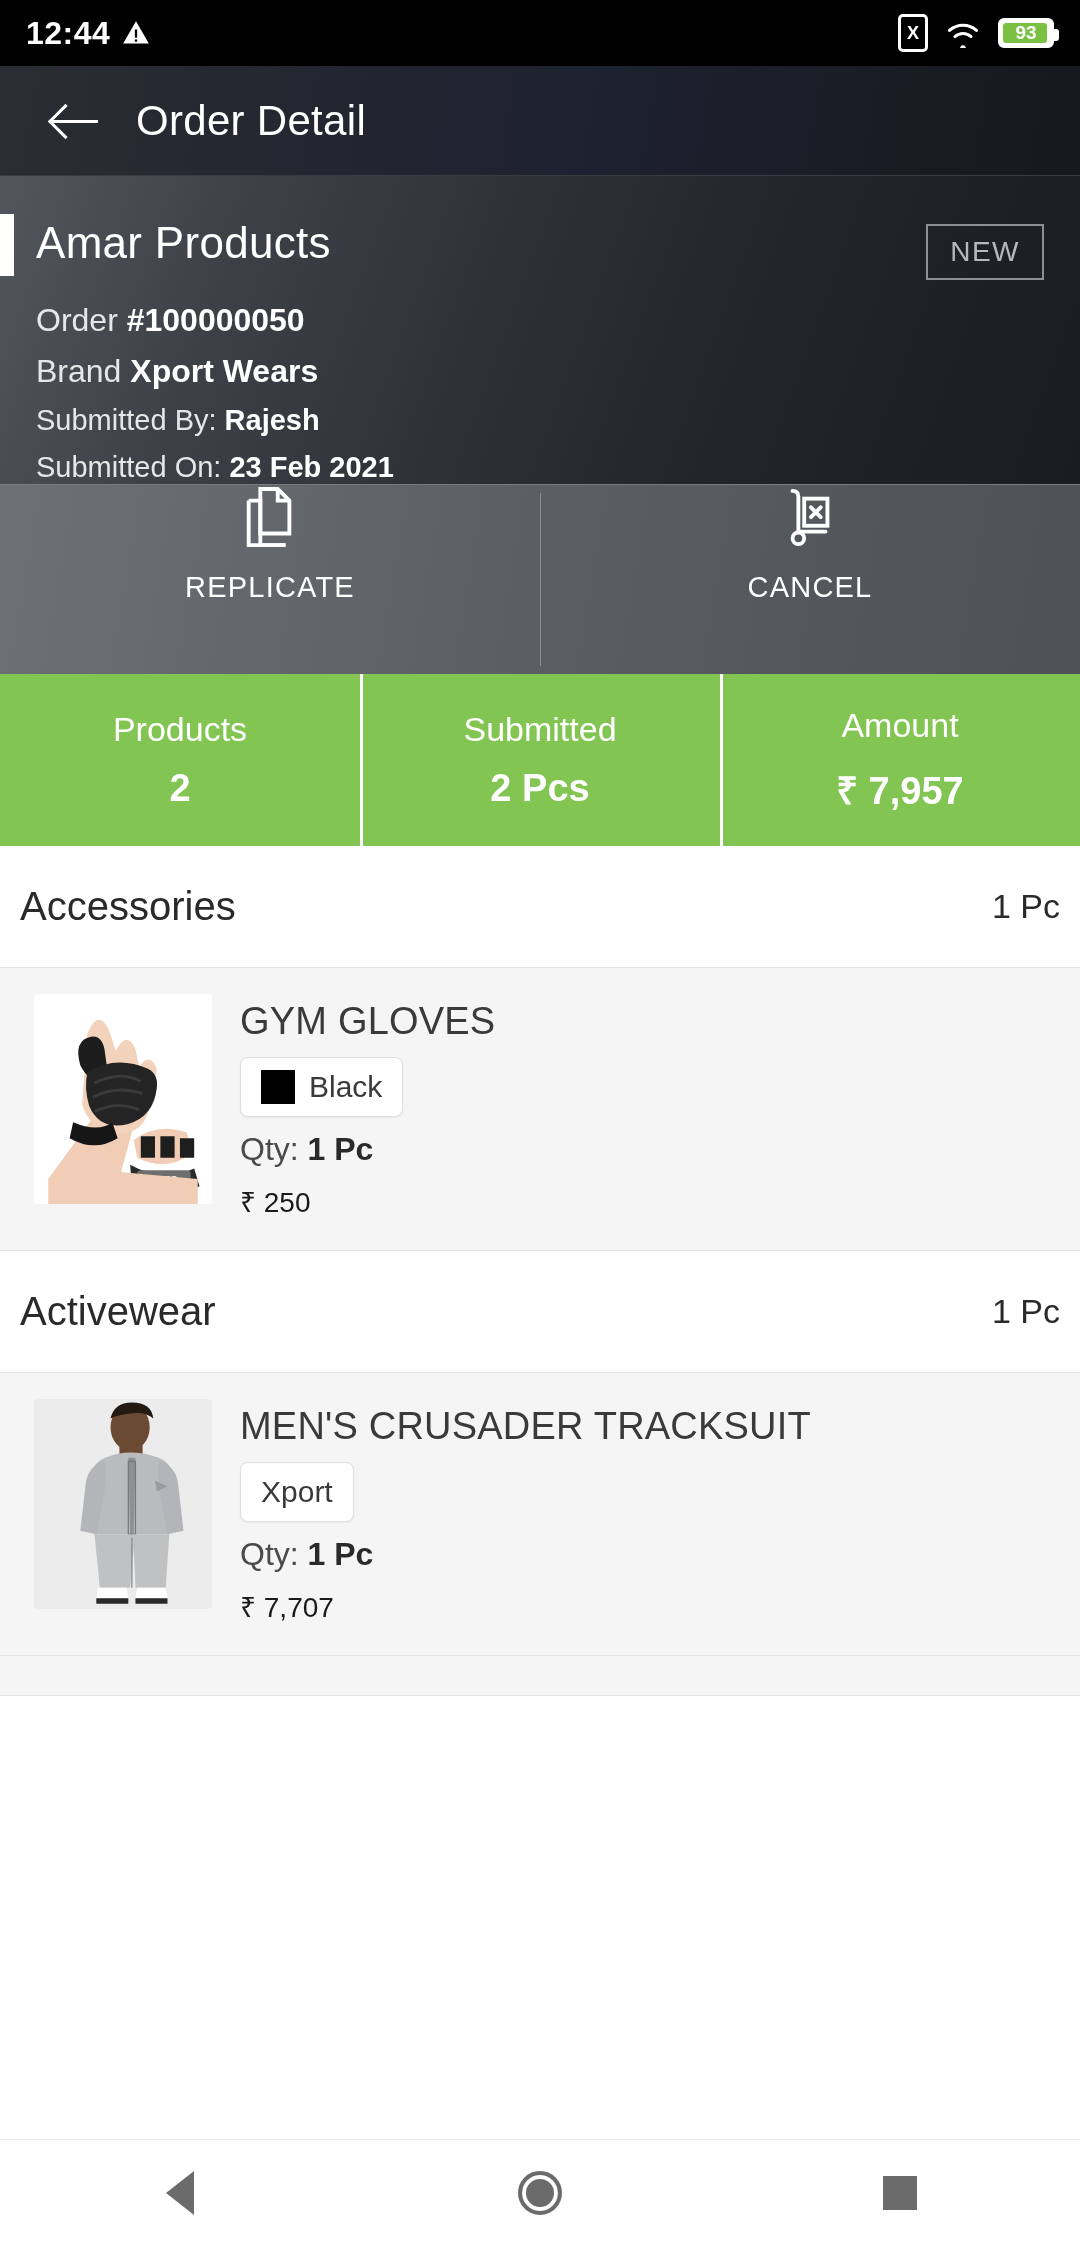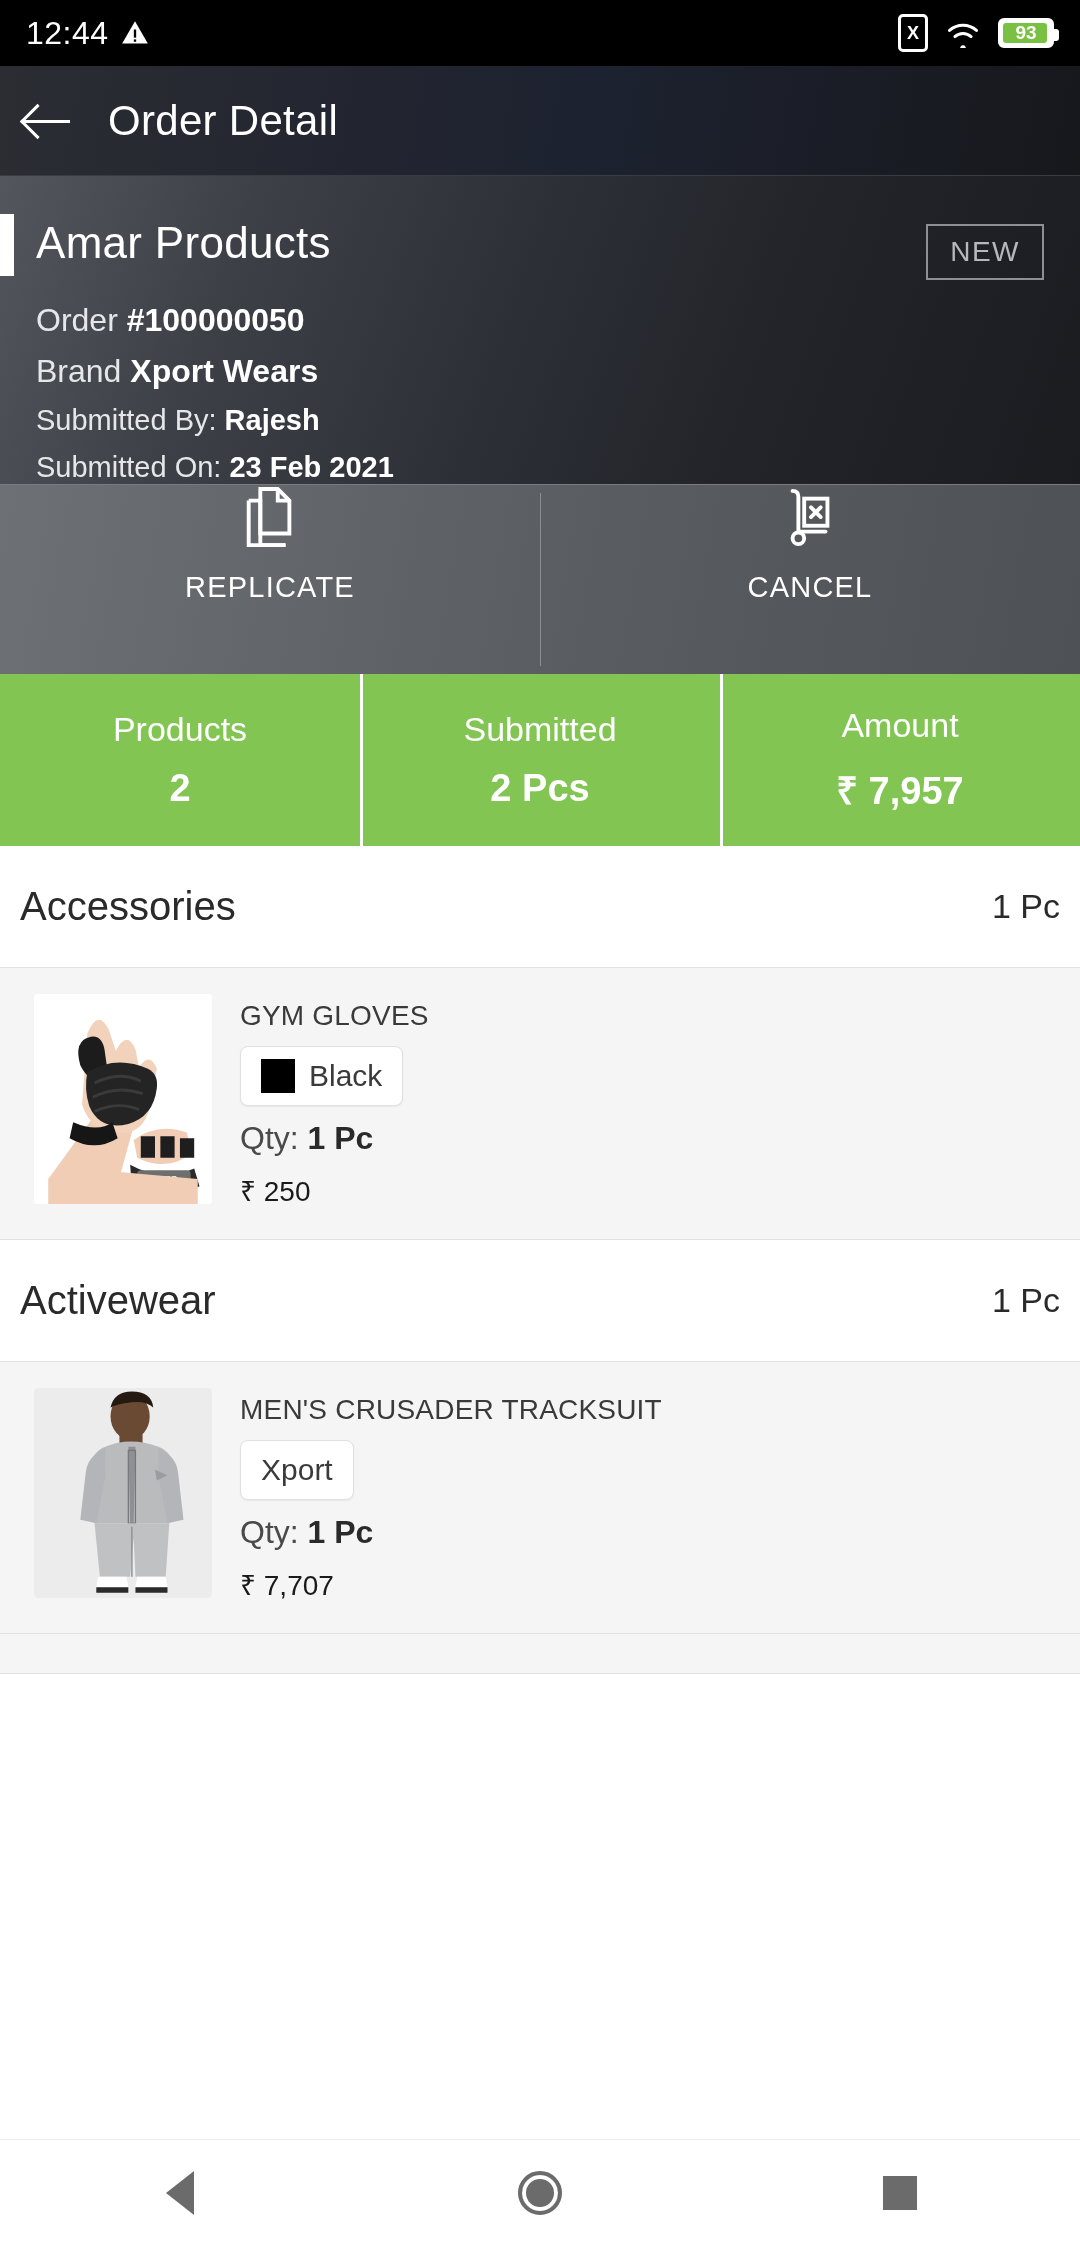--- a/index.html
+++ b/index.html
@@ -11,21 +11,21 @@
   }
   #app { width:1080px; height:2246px; position:relative; display:flex; flex-direction:column; }
 
   
   .statusbar{
     height:66px; background:#000; flex:0 0 66px;
     display:flex; align-items:center; justify-content:space-between;
     padding:0 26px; color:#fff;
   }
   .sb-left{ display:flex; align-items:center; gap:12px; }
-  .sb-time{ font-size:32px; font-weight:400; letter-spacing:.5px; }
+  .sb-time{ font-size:32px; font-weight:700; letter-spacing:.5px; }
   .sb-right{ display:flex; align-items:center; gap:16px; }
   .sim-x{
     width:30px; height:38px; border:3px solid #fff; border-radius:5px;
     display:flex; align-items:center; justify-content:center;
     font-size:18px; font-weight:700; line-height:1;
   }
   .batt{
     width:56px; height:30px; border:3px solid #fff; border-radius:6px;
     position:relative; display:flex; align-items:center; justify-content:center;
     background:#fff;
@@ -37,21 +37,21 @@
   .batt-fill{
     position:absolute; left:2px; top:2px; bottom:2px; width:44px;
     background:#7ac143; border-radius:3px;
   }
   .batt-num{ position:relative; font-size:19px; font-weight:700; color:#fff; z-index:2; }
 
   
   .appbar{
     flex:0 0 110px; height:110px;
     background:linear-gradient(100deg,#2b2d33 0%,#222530 35%,#1d2230 55%,#17181c 100%);
-    display:flex; align-items:center; padding:0 24px; gap:36px;
+    display:flex; align-items:center; padding:0 52px; gap:36px;
     border-bottom:1px solid #3a3c42;
   }
   .back-arrow{ width:48px; height:40px; position:relative; flex:0 0 auto; }
   .back-arrow::before{
     content:""; position:absolute; left:0; top:19px; width:46px; height:3px; background:#fff;
   }
   .back-arrow::after{
     content:""; position:absolute; left:1px; top:8px; width:22px; height:22px;
     border-left:3px solid #fff; border-bottom:3px solid #fff; transform:rotate(45deg);
   }
@@ -118,21 +118,21 @@
   .product{
     background:#f5f5f5; display:flex; gap:28px; padding:26px 34px 30px 34px;
     border-bottom:1px solid #e2e2e2;
   }
   .thumb{
     flex:0 0 178px; height:210px; border-radius:4px; overflow:hidden;
     background:#fff; position:relative;
   }
   .thumb svg{ display:block; width:100%; height:100%; }
   .pinfo{ flex:1; display:flex; flex-direction:column; gap:14px; padding-top:6px; }
-  .pname{ font-size:28px; color:#3a3a3a; font-weight:400; letter-spacing:.2px; white-space:nowrap; }
+  .pname{ font-size:38px; color:#3a3a3a; font-weight:400; letter-spacing:.2px; white-space:nowrap; }
   .color-chip{
     align-self:flex-start; background:#fff; border:1px solid #e0e0e0; border-radius:8px;
     padding:12px 20px; display:flex; align-items:center; gap:14px;
     font-size:30px; color:#3a3a3a; box-shadow:0 1px 2px rgba(0,0,0,.06);
   }
   .swatch{ width:34px; height:34px; display:inline-block; }
   .pqty{ font-size:32px; color:#4a4a4a; }
   .pqty b{ font-weight:700; color:#2a2a2a; }
   .pprice{ font-size:28px; color:#1a1a1a; font-weight:400; }
 

